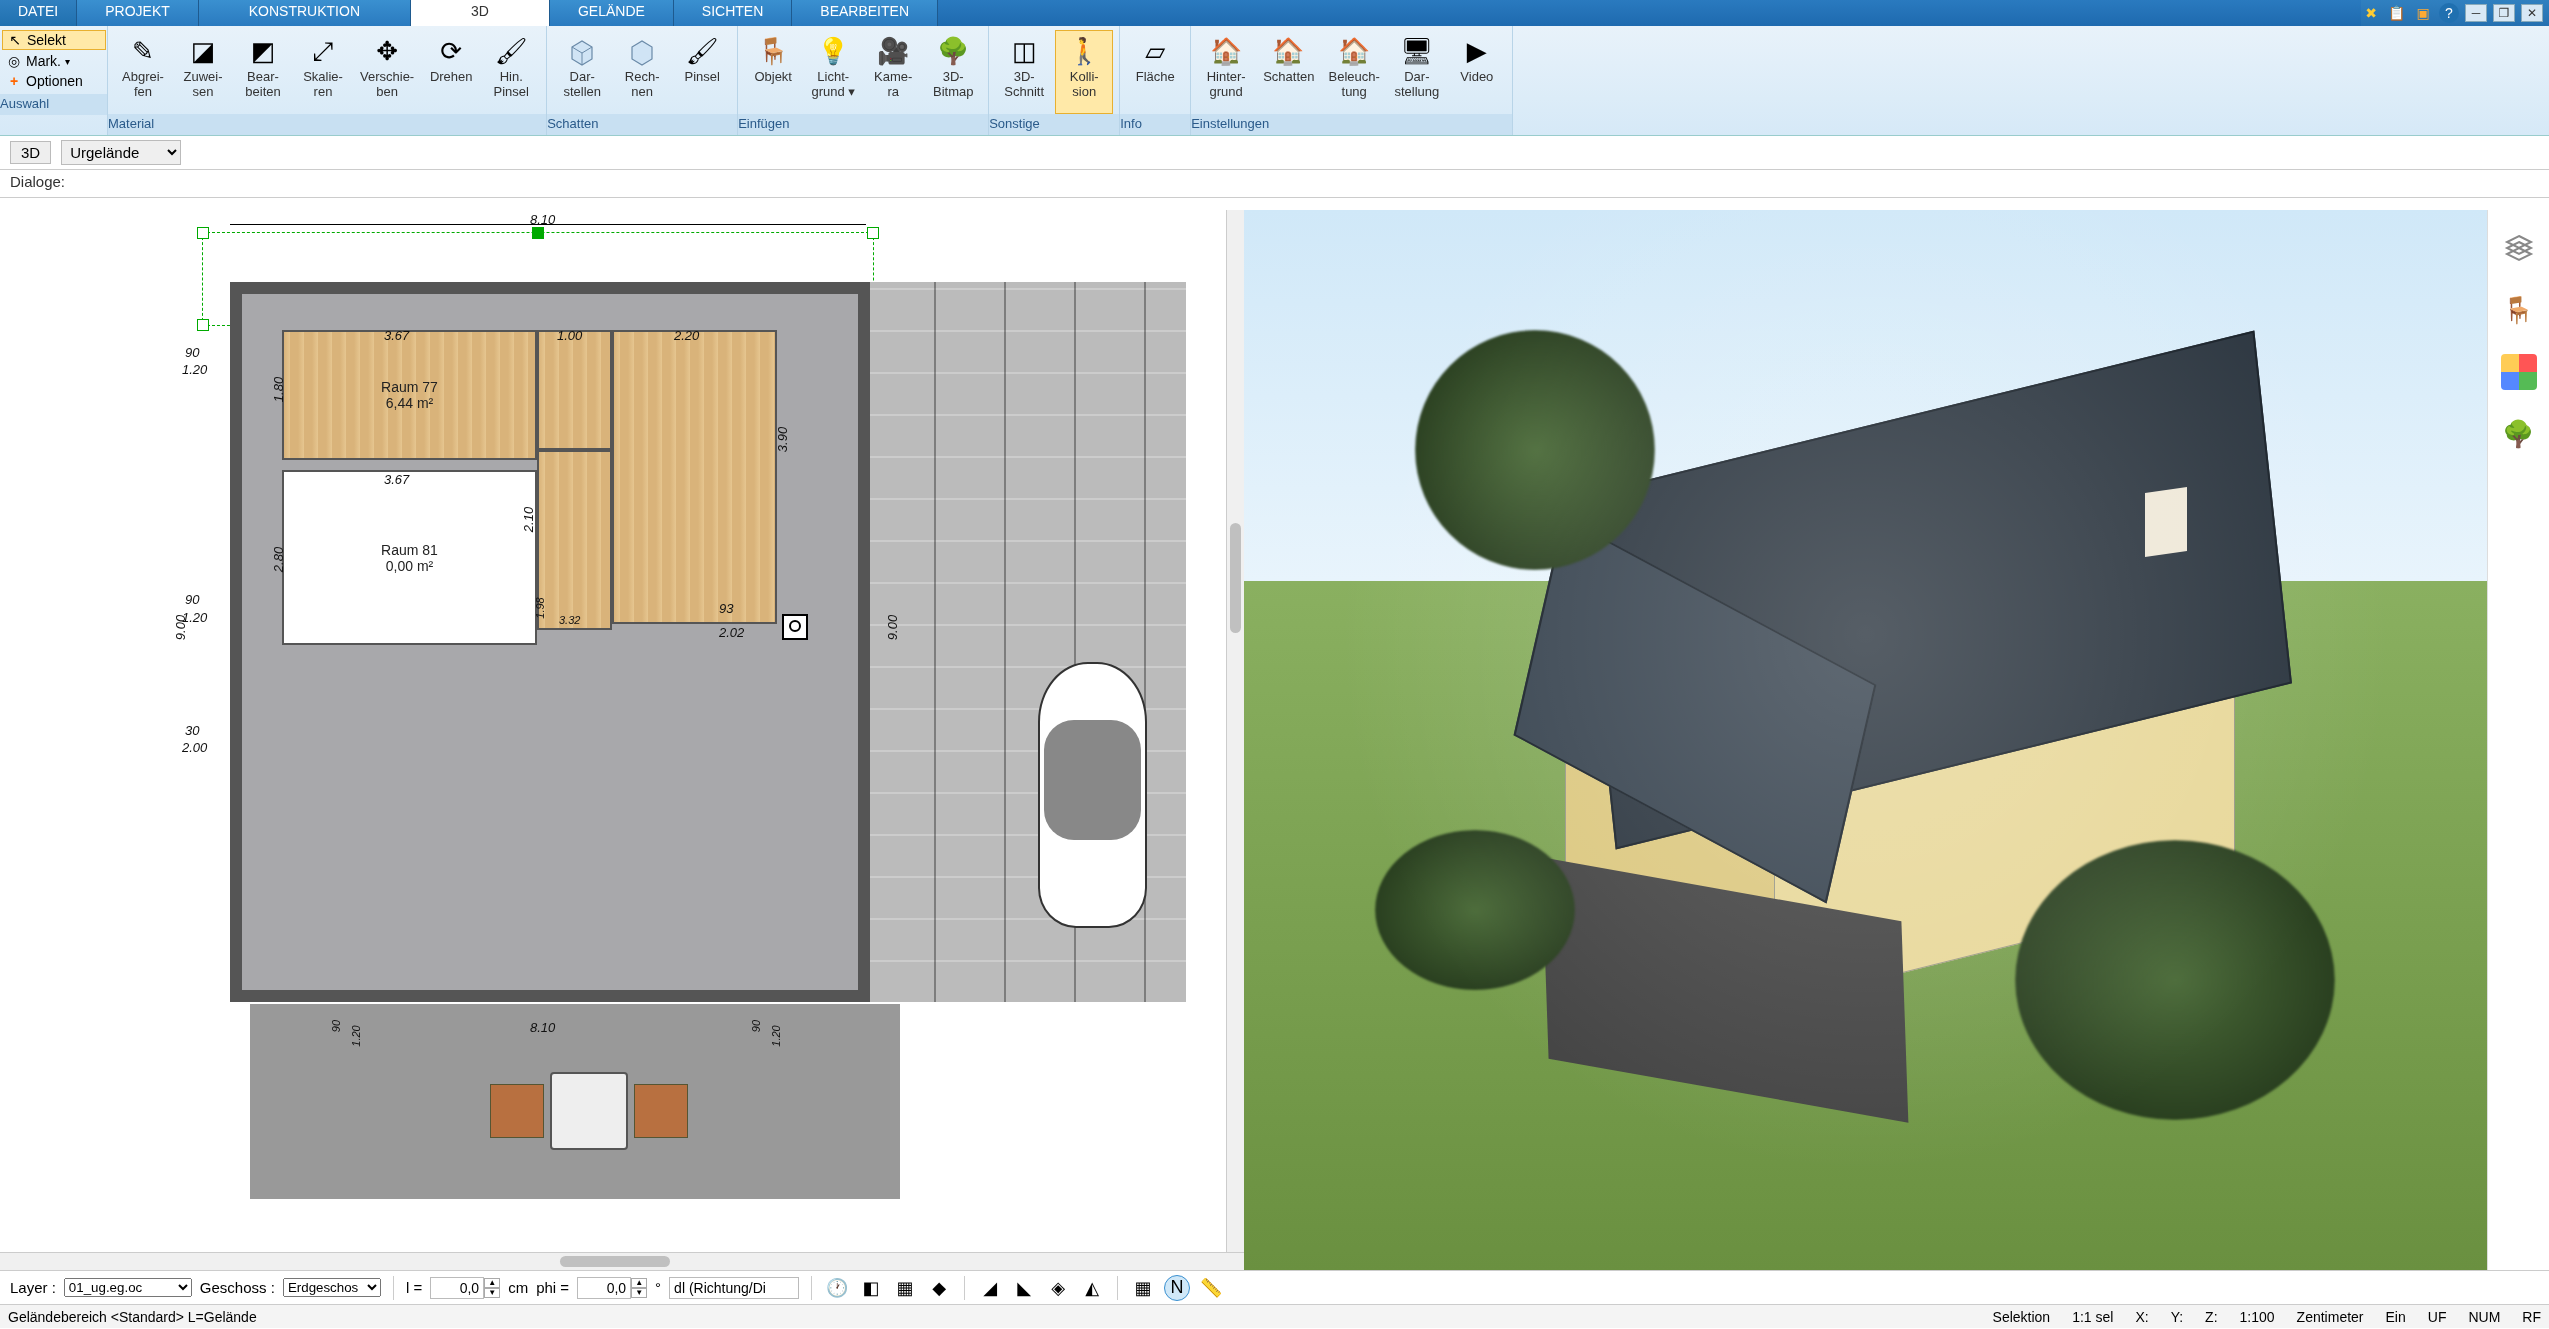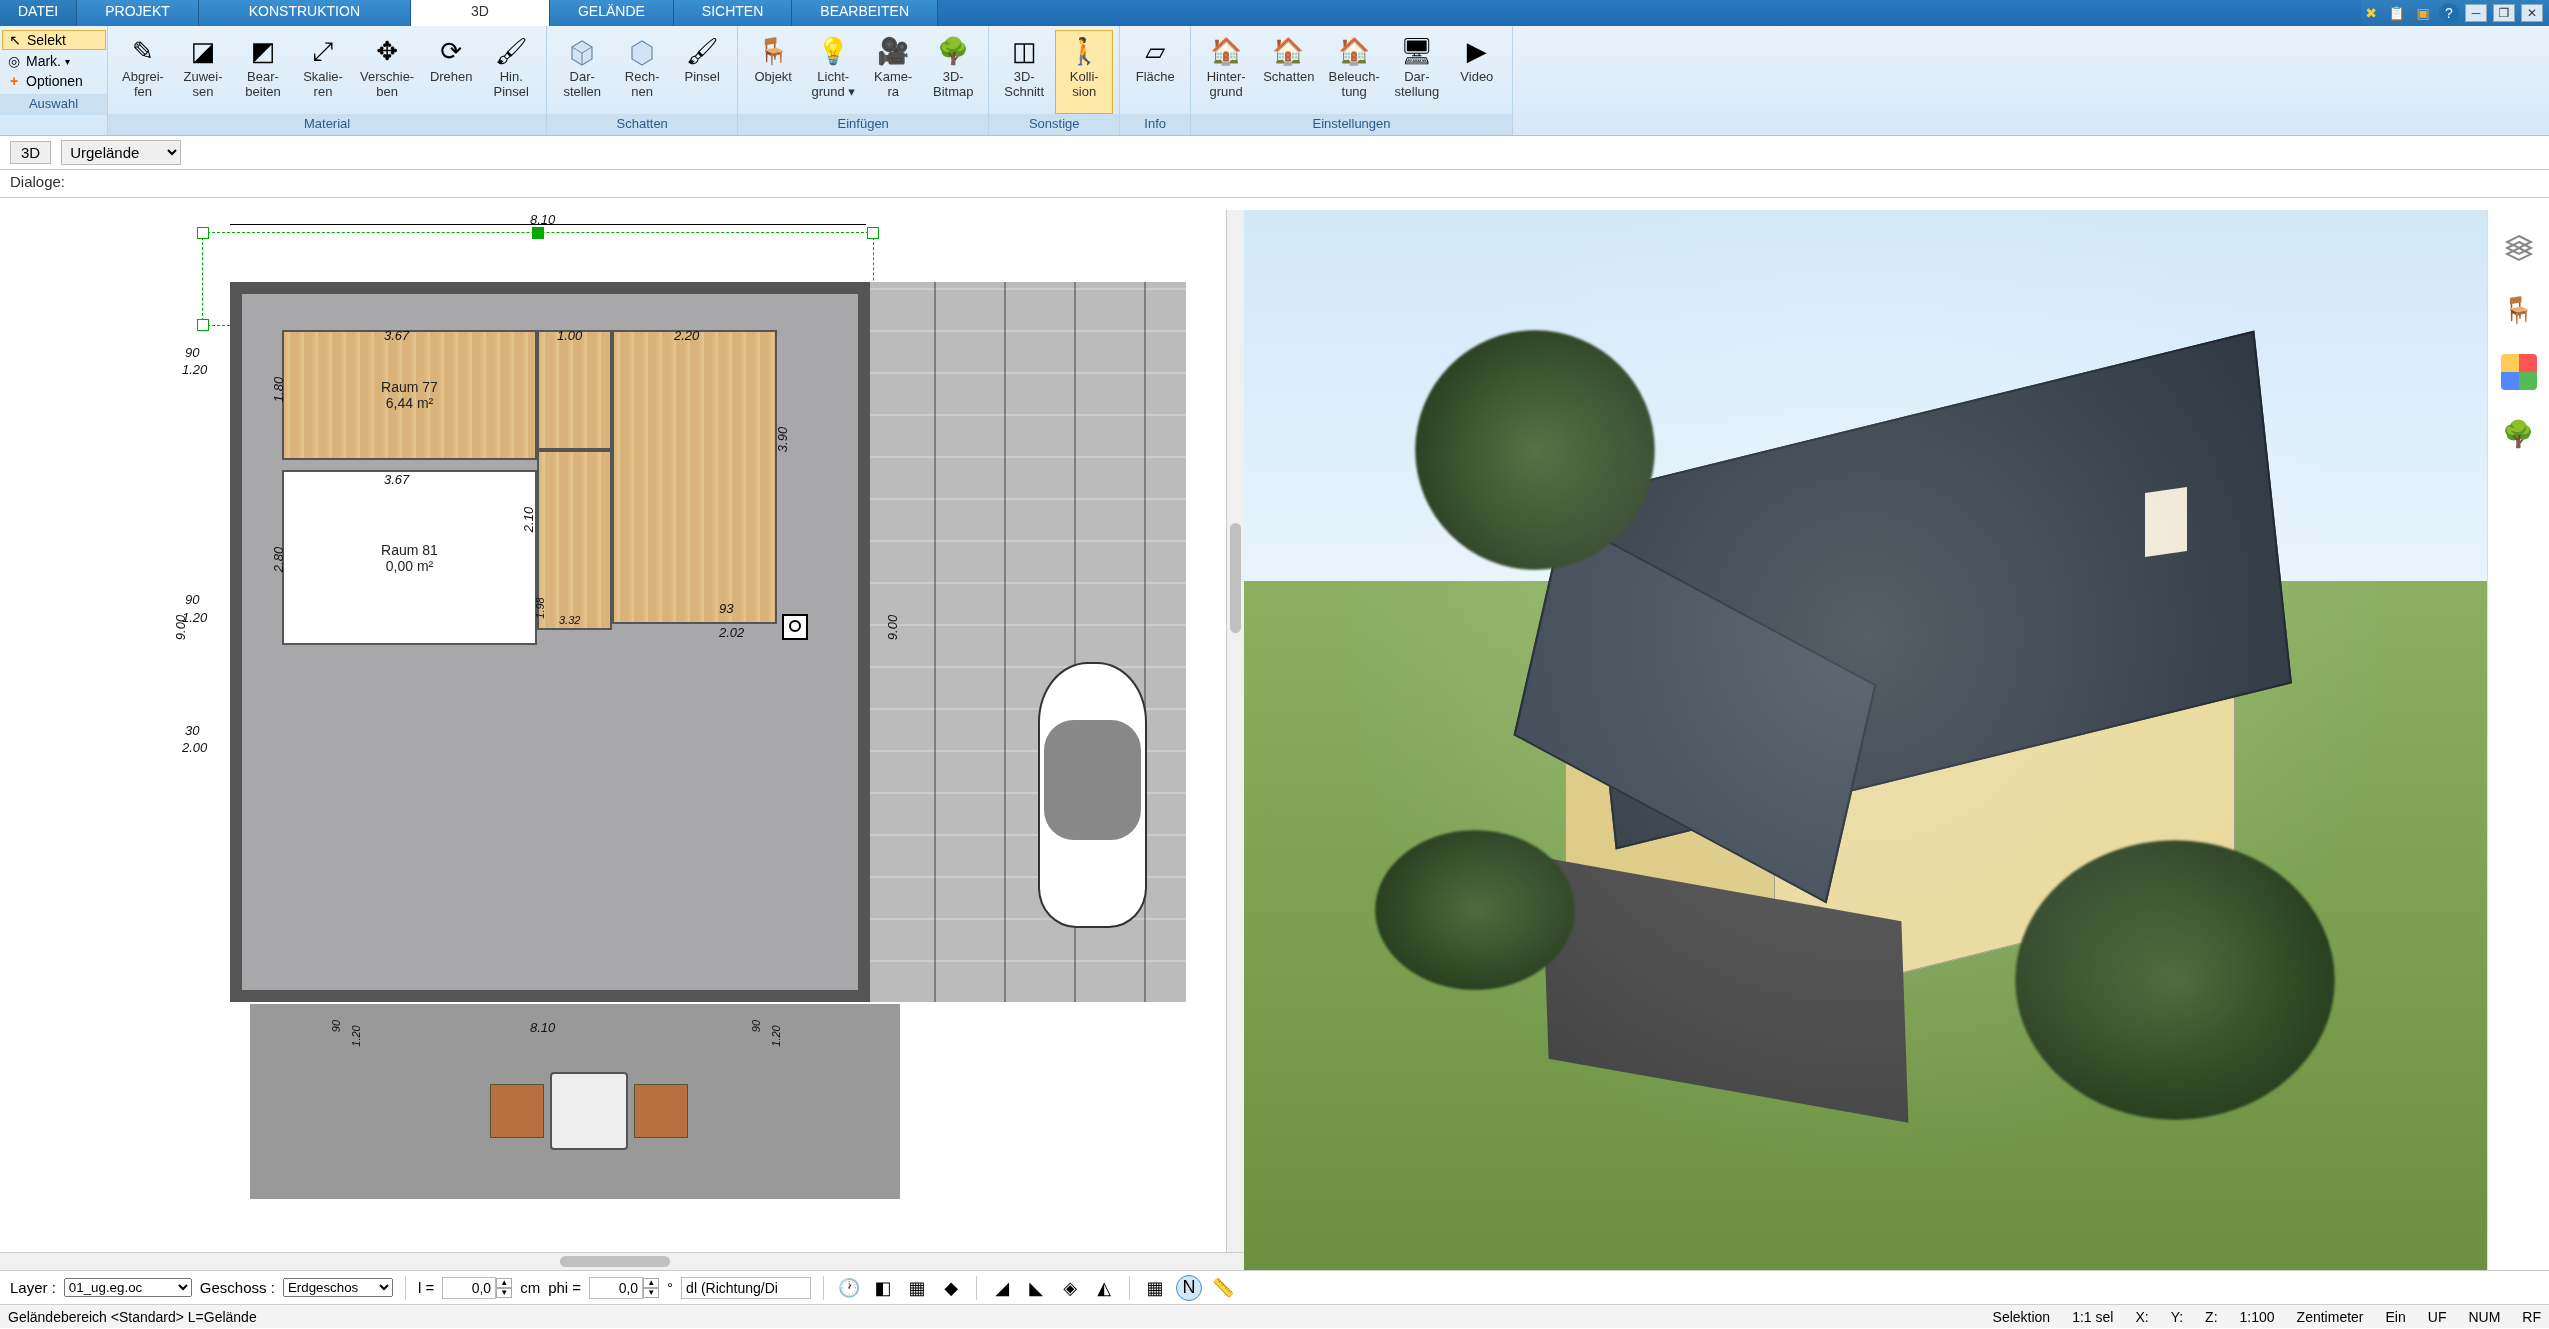--- a/index.html
+++ b/index.html
@@ -16,21 +16,21 @@
     .menu-right .win-btn { width: 22px; height: 18px; background: #d8e8f5; border: 1px solid #8ab; display:inline-flex; align-items:center; justify-content:center; font-size: 12px; color:#333; }
     
     
     .ribbon { display: flex; height: 110px; background: linear-gradient(#e8f2fa, #d6e9f7); border-bottom: 1px solid #9cc; }
     .ribbon-group { display: flex; flex-direction: column; border-right: 1px solid #b8d4e8; }
     .ribbon-items { display: flex; flex: 1; padding: 4px 6px 0 6px; gap: 2px; }
     .ribbon-item { display: flex; flex-direction: column; align-items: center; justify-content: flex-start; padding: 4px 6px; min-width: 58px; cursor: pointer; }
     .ribbon-item.active { background: #ffe9a8; border: 1px solid #e8b030; padding: 3px 5px; }
     .ribbon-icon { width: 34px; height: 34px; display: flex; align-items: center; justify-content: center; font-size: 26px; }
     .ribbon-item .lbl { font-size: 13px; color: #333; text-align: center; line-height: 1.15; margin-top: 2px; white-space: pre; }
-    .ribbon-group-label { font-size: 13px; color: #2a5a8a; text-align: center; padding: 2px 0 4px; background: #c8e0f2; }
+    .ribbon-group-label { font-size: 13px; color: #2a5a8a; text-align: left; padding: 2px 0 4px; background: #c8e0f2; }
     
     .side-panel { display: flex; flex-direction: column; padding: 4px 2px; gap: 2px; width: 108px; }
     .side-btn { display: flex; align-items: center; font-size: 14px; padding: 1px 4px; gap: 4px; }
     .side-btn .ico { width: 16px; height: 16px; display: inline-flex; align-items: center; justify-content: center; }
     
     
     .sub-bar { display: flex; height: 34px; align-items: center; border-bottom: 1px solid #ccc; padding-left: 10px; gap: 10px; }
     .sub-bar .label3d { background: #eee; border: 1px solid #bbb; padding: 2px 10px; font-size: 15px; }
     .sub-bar select { font-size: 15px; padding: 2px 24px 2px 4px; border: 1px solid #bbb; }
     
@@ -419,21 +419,21 @@
     <div class="rail-btn">🪑</div>
     <div class="rail-btn color"></div>
     <div class="rail-btn" style="color:#2a8a2a">🌳</div>
   </div>
 </div>
 
 <div class="input-bar">
   <span>Layer :</span>
   <select style="width:128px"><option>01_ug.eg.oc</option></select>
   <span>Geschoss :</span>
-  <select style="width:110px"><option>Erdgeschos</option></select>
+  <select style="width:98px"><option>Erdgeschos</option></select>
   <div class="ib-sep"></div>
   <span>l =</span>
   <span class="numfield">
       <input type="text" value="0,0" style="">
       <span class="spin">
         <span>▲</span>
         <span>▼</span>
       </span>
     </span>
   <span>cm</span>

